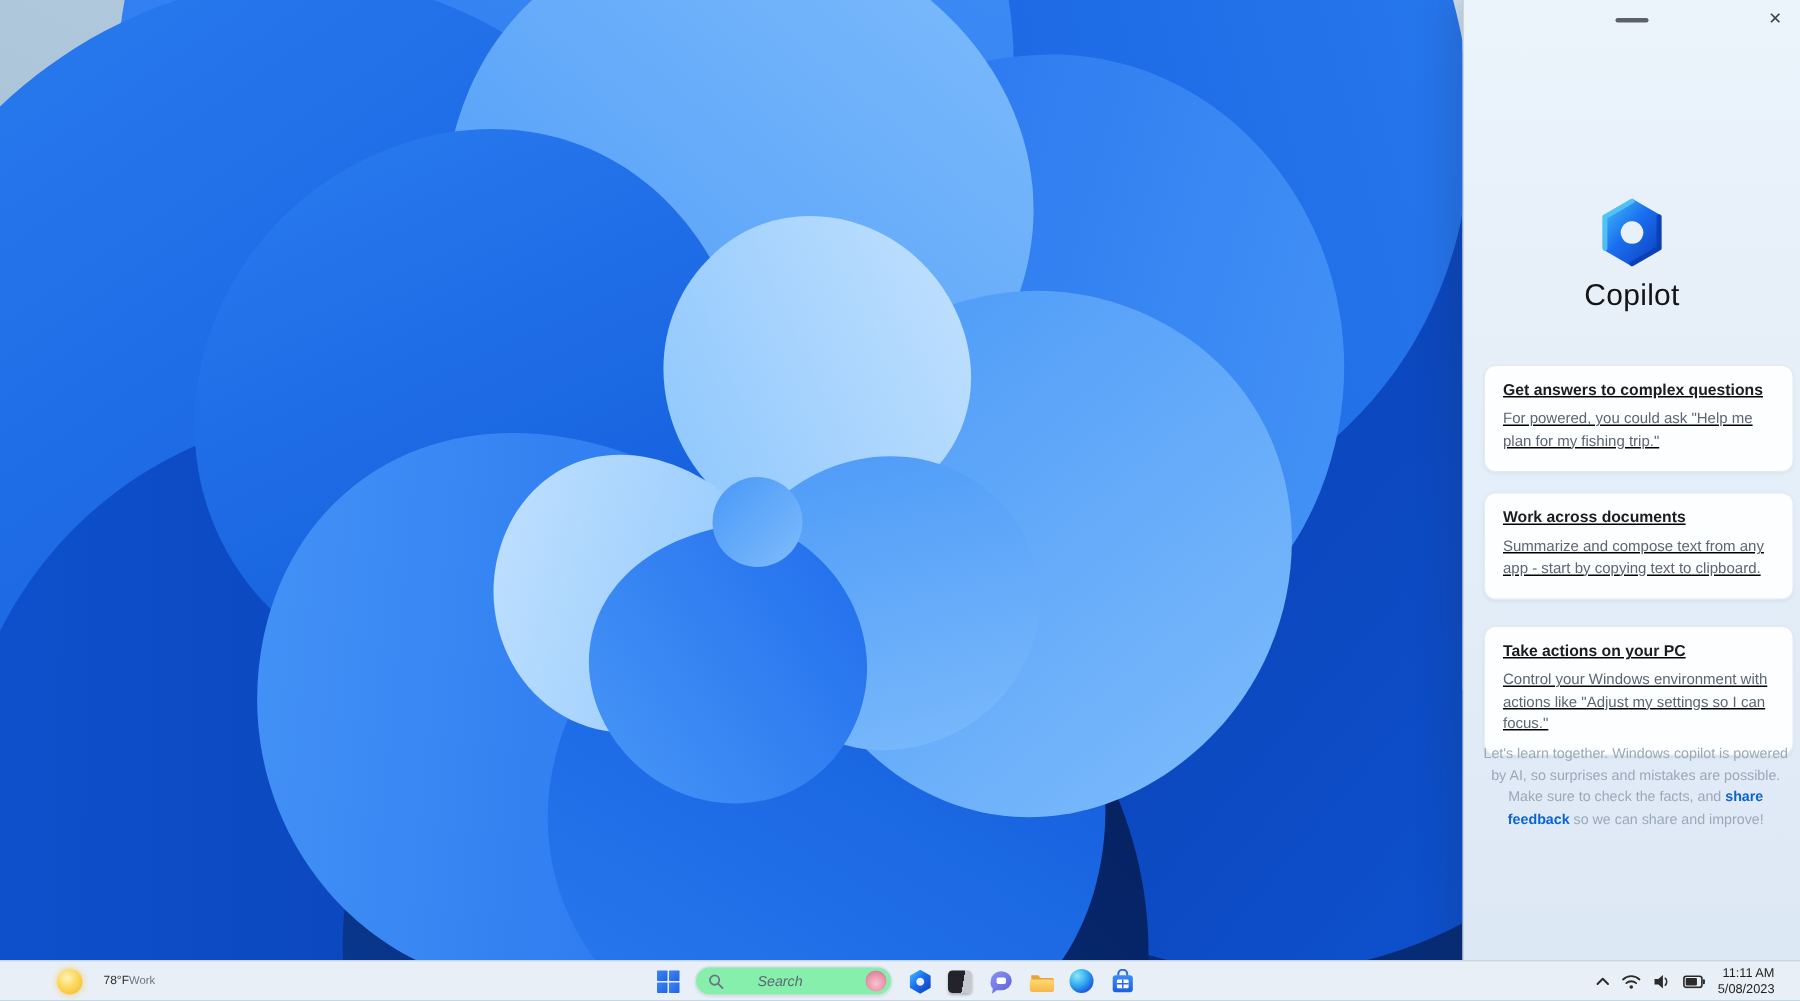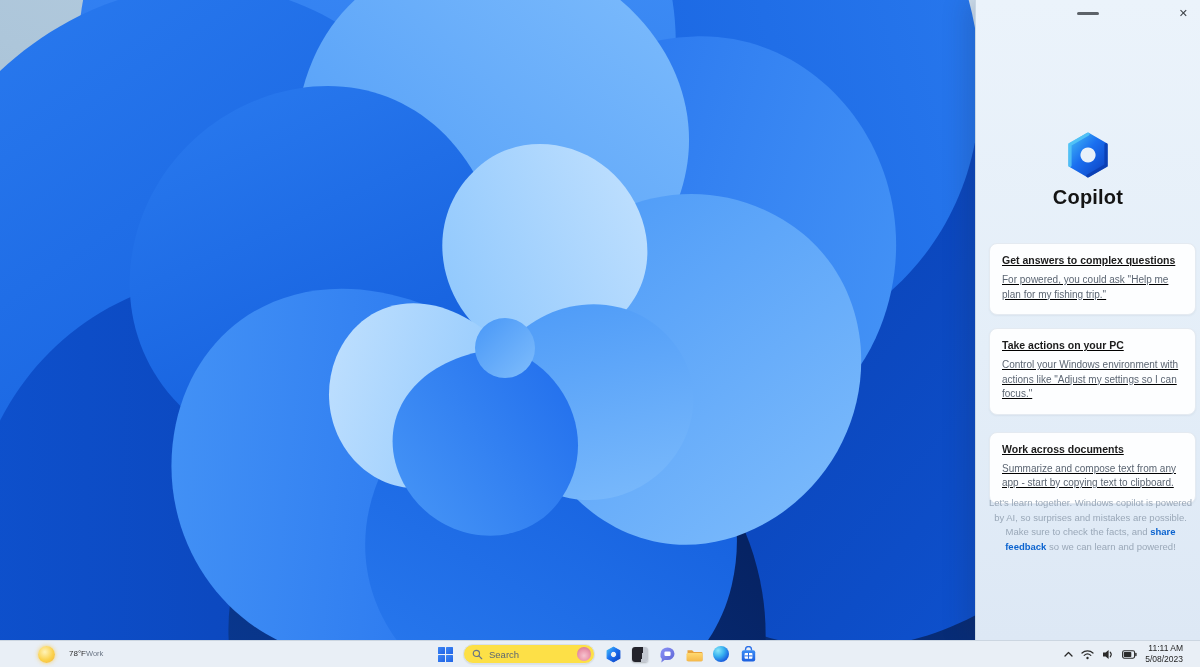--- a/index.html
+++ b/index.html
@@ -19,21 +19,21 @@
   .copilot-panel { position:absolute; top:0; right:0; width:225px; height:640px;
     background:linear-gradient(180deg,#ebf3fb 0%,#e4eef8 55%,#dde8f5 100%);
     border-left:1px solid #c9d7e4; box-shadow:-10px 0 22px rgba(25,45,85,.18); z-index:5; }
   .panel-minimize { position:absolute; top:12px; left:50%; transform:translateX(-50%);
     width:22px; height:3px; border-radius:2px; background:#5c6269; cursor:pointer; }
   .panel-close { position:absolute; top:5px; right:9px; border:none; background:transparent;
     font-size:11px; color:#3d4248; cursor:pointer; line-height:1; padding:3px; }
   .panel-logo { position:absolute; top:131px; left:50%; transform:translateX(-50%);
     width:48px; height:48px; }
   .panel-title { position:absolute; top:186px; left:0; right:0; text-align:center;
-    font-size:20px; font-weight:700; color:#141414; letter-spacing:.2px; }
+    font-size:20px; font-weight:400; color:#141414; letter-spacing:.2px; }
   .cards { position:absolute; top:243px; left:13px; right:4px; }
   .card { background:#fdfeff; border:1px solid #e4eaf1; border-radius:8px;
     padding:10px 12px 12px; margin-bottom:13px; box-shadow:0 1px 2px rgba(40,60,90,.06); cursor:pointer;text-decoration:underline; }
   .card:last-child { margin-top:17px; }
   .card-title { font-size:10.5px; font-weight:700; color:#1c1c1c; }
   .card-body { font-size:10px; color:#5c6673; line-height:1.45; margin-top:7px; }
   .disclaimer { position:absolute; top:496px; left:13px; right:8px; text-align:center;
     font-size:9.5px; color:#9aa8b8; line-height:1.55; }
   .disclaimer a { color:#0b63cf; font-weight:700; text-decoration:none; cursor:pointer; }
   .input-row { position:absolute; left:10px; right:7px; bottom:9px;
@@ -58,23 +58,23 @@
     background:radial-gradient(circle at 40% 35%, #fff3b8 0%, #fbd14b 55%, #f2b33a 100%);
     box-shadow:0 0 4px rgba(250,200,70,.8); }
   .weather-text { display:flex; flex-direction:row; justify-content:center; }
   .weather-temp { font-size:8px; color:#2e2e2e; line-height:1.25; }
   .weather-cond { font-size:7.5px; color:#6b7685; line-height:1.25; }
   .task-center { position:absolute; left:438px; top:0; height:100%;
     display:flex; align-items:center; gap:10px; }
   .start-btn { width:15px; height:15px; display:grid;
     grid-template-columns:7px 7px; grid-template-rows:7px 7px; gap:1px; cursor:pointer; }
   .start-btn span { background:linear-gradient(135deg,#3e86f4,#1f63e6); border-radius:.5px; }
-  .search-pill { width:132px; height:20px; border-radius:10px; background:#fde047;
-    border:1px solid #d8e0ea; display:flex; align-items:center; gap:6px;
-    padding:0 3px 0 8px; cursor:pointer; box-shadow:0 1px 1px rgba(40,60,90,.07); }
+  .search-pill { width:132px; height:20px; border-radius:10px; background:#86efac;
+    border:1px solid #d8e0ea; display:flex; align-items:center; gap:22px;
+    padding:0 3px 0 8px; cursor:pointer; box-shadow:0 1px 1px rgba(40,60,90,.07);font-style:italic; }
   .search-label { flex:1; font-size:9.5px; color:#5c6673; }
   .search-img { width:14px; height:14px; border-radius:50%;
     background:radial-gradient(circle at 50% 62%, #f6c3cf 0%, #ec9bb0 45%, #d97d97 80%, #c96d89 100%); }
   .app-icon { width:17px; height:17px; cursor:pointer; position:relative; }
   .app-icon svg { width:17px; height:17px; display:block; }
   .icon-window { width:16px; height:15px; margin-top:1px; border-radius:3px;
     background:linear-gradient(100deg,#23232b 62%,#c3c8d1 62%);
     box-shadow:0 1px 2px rgba(0,0,0,.25); }
   .icon-edge { width:16px; height:16px; border-radius:50%;
     background:radial-gradient(circle at 32% 28%, #8ae6f8 0%, #38b2f0 38%, #1b63e0 72%, #1843ba 100%); }
@@ -173,30 +173,30 @@
       </svg>
     </div>
     <h1 class="panel-title">Copilot</h1>
 
     <div class="cards">
       <div class="card">
         <div class="card-title">Get answers to complex questions</div>
         <div class="card-body">For powered, you could ask "Help me plan for my fishing trip."</div>
       </div>
       <div class="card">
+        <div class="card-title">Work across documents</div>
+        <div class="card-body">Summarize and compose text from any app - start by copying text to clipboard.</div>
+      </div>
+      <div class="card">
         <div class="card-title">Take actions on your PC</div>
         <div class="card-body">Control your Windows environment with actions like "Adjust my settings so I can focus."</div>
       </div>
-      <div class="card">
-        <div class="card-title">Work across documents</div>
-        <div class="card-body">Summarize and compose text from any app - start by copying text to clipboard.</div>
-      </div>
-    </div>
-
-    <p class="disclaimer"><span>Let's learn together. Windows copilot is powered by AI, so surprises and mistakes are possible. Make sure to check the facts, and </span><a>share feedback</a><span> so we can learn and powered!</span></p>
+    </div>
+
+    <p class="disclaimer"><span>Let's learn together. Windows copilot is powered by AI, so surprises and mistakes are possible. Make sure to check the facts, and </span><a>share feedback</a><span> so we can share and improve!</span></p>
 
   </aside>
 
   <footer class="taskbar">
 
     <div class="weather">
       <div class="sun"></div>
       <div class="weather-text">
         <div class="weather-temp">78°F</div>
         <div class="weather-cond">Work</div>

